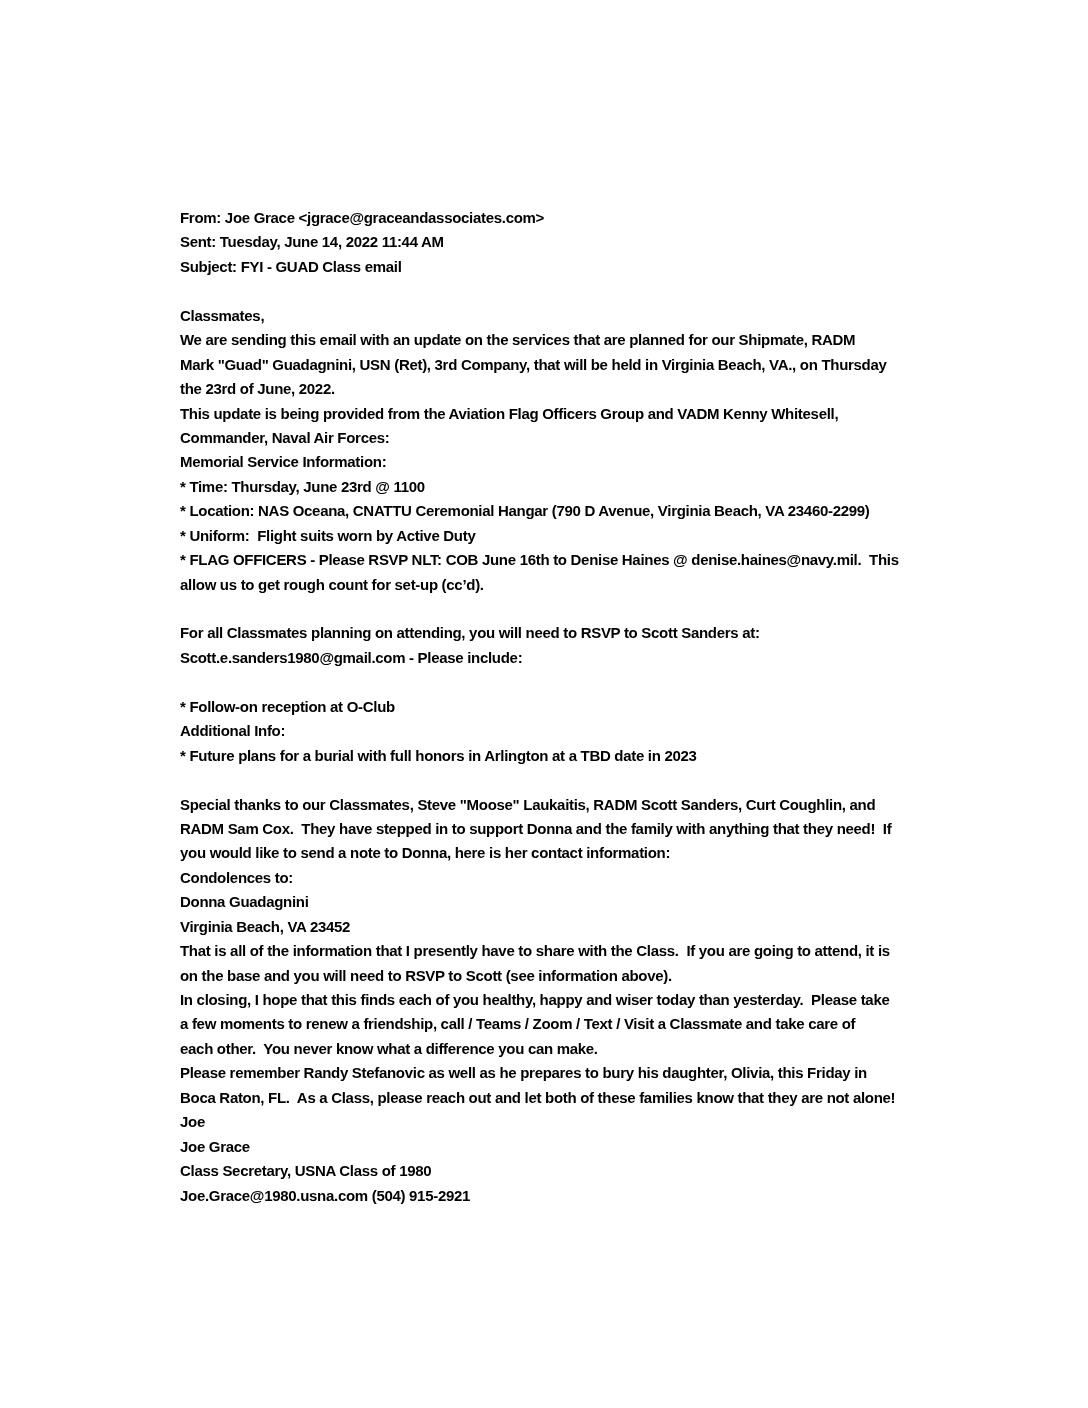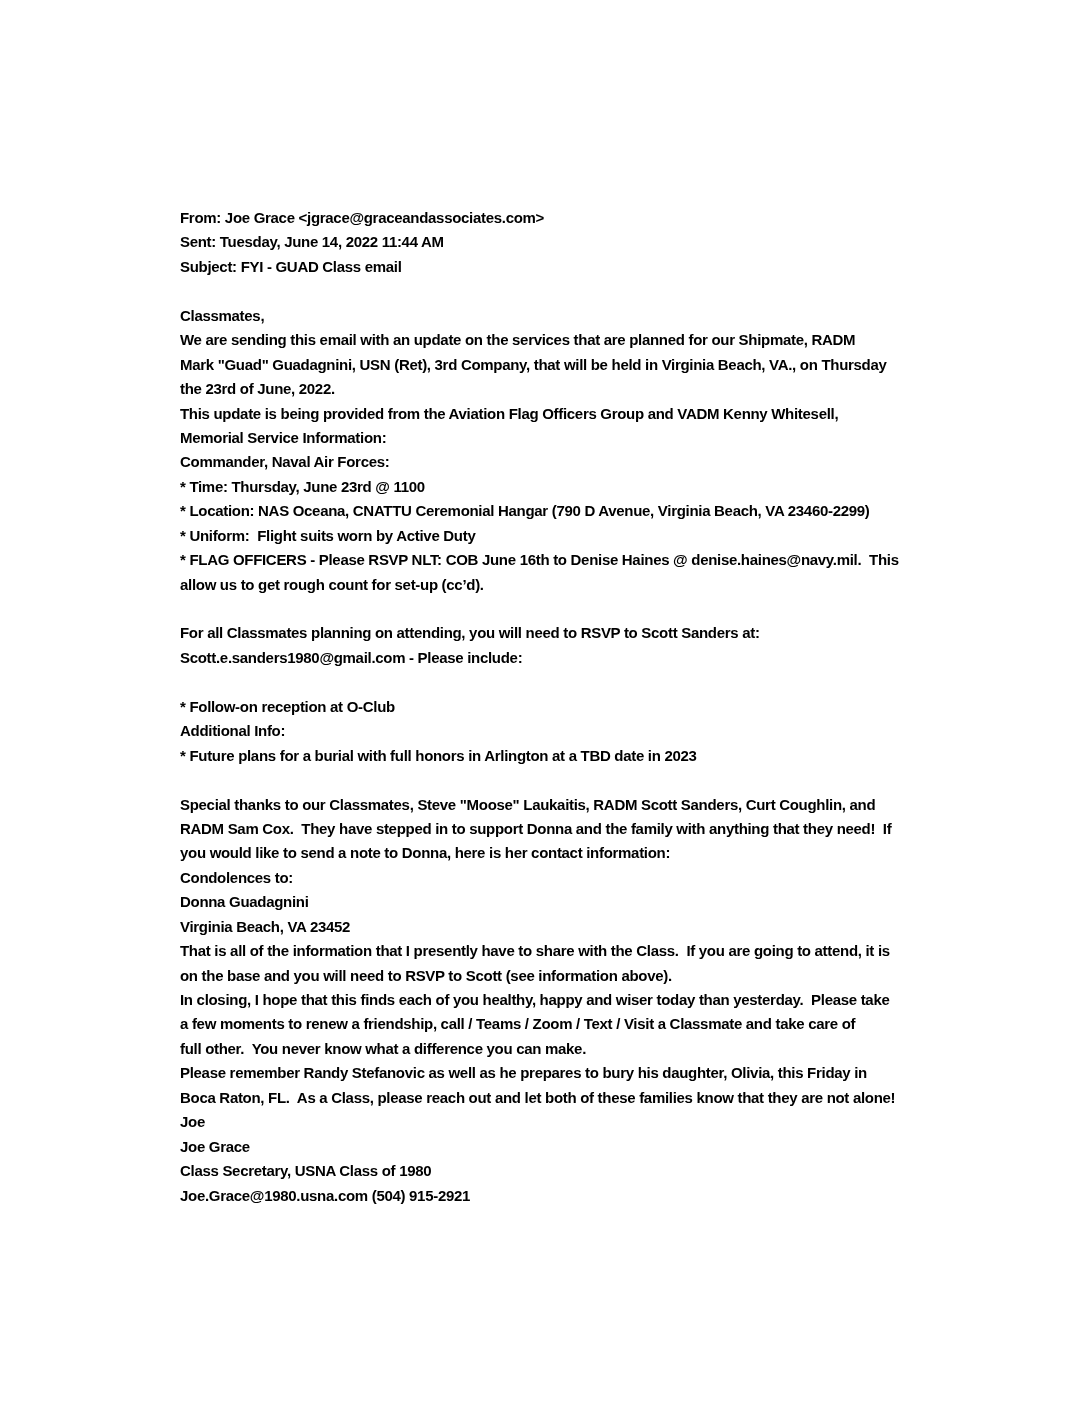--- a/index.html
+++ b/index.html
@@ -46,22 +46,22 @@
   <div class="email-body">
       <div class="line">From: Joe Grace &lt;jgrace@graceandassociates.com&gt;</div>
       <div class="line">Sent: Tuesday, June 14, 2022 11:44 AM</div>
       <div class="line">Subject: FYI - GUAD Class email</div>
       <div class="line"></div>
       <div class="line">Classmates,</div>
       <div class="line">We are sending this email with an update on the services that are planned for our Shipmate, RADM</div>
       <div class="line">Mark "Guad" Guadagnini, USN (Ret), 3rd Company, that will be held in Virginia Beach, VA., on Thursday</div>
       <div class="line">the 23rd of June, 2022.</div>
       <div class="line">This update is being provided from the Aviation Flag Officers Group and VADM Kenny Whitesell,</div>
+      <div class="line">Commander, Naval Air Forces:</div>
       <div class="line">Memorial Service Information:</div>
-      <div class="line">Commander, Naval Air Forces:</div>
       <div class="line">* Time: Thursday, June 23rd @ 1100</div>
       <div class="line">* Location: NAS Oceana, CNATTU Ceremonial Hangar (790 D Avenue, Virginia Beach, VA 23460-2299)</div>
       <div class="line">* Uniform:  Flight suits worn by Active Duty</div>
       <div class="line">* FLAG OFFICERS - Please RSVP NLT: COB June 16th to Denise Haines @ denise.haines@navy.mil.  This</div>
       <div class="line">allow us to get rough count for set-up (cc’d).</div>
       <div class="line"></div>
       <div class="line">For all Classmates planning on attending, you will need to RSVP to Scott Sanders at:</div>
       <div class="line">Scott.e.sanders1980@gmail.com - Please include:</div>
       <div class="line"></div>
       <div class="line">* Follow-on reception at O-Club</div>
@@ -71,21 +71,21 @@
       <div class="line">Special thanks to our Classmates, Steve "Moose" Laukaitis, RADM Scott Sanders, Curt Coughlin, and</div>
       <div class="line">RADM Sam Cox.  They have stepped in to support Donna and the family with anything that they need!  If</div>
       <div class="line">you would like to send a note to Donna, here is her contact information:</div>
       <div class="line">Condolences to:</div>
       <div class="line">Donna Guadagnini</div>
       <div class="line">Virginia Beach, VA 23452</div>
       <div class="line">That is all of the information that I presently have to share with the Class.  If you are going to attend, it is</div>
       <div class="line">on the base and you will need to RSVP to Scott (see information above).</div>
       <div class="line">In closing, I hope that this finds each of you healthy, happy and wiser today than yesterday.  Please take</div>
       <div class="line">a few moments to renew a friendship, call / Teams / Zoom / Text / Visit a Classmate and take care of</div>
-      <div class="line">full other.  You never know what a difference you can make.</div>
+      <div class="line">each other.  You never know what a difference you can make.</div>
       <div class="line">Please remember Randy Stefanovic as well as he prepares to bury his daughter, Olivia, this Friday in</div>
       <div class="line">Boca Raton, FL.  As a Class, please reach out and let both of these families know that they are not alone!</div>
       <div class="line">Joe</div>
       <div class="line">Joe Grace</div>
       <div class="line">Class Secretary, USNA Class of 1980</div>
       <div class="line">Joe.Grace@1980.usna.com (504) 915-2921</div>
     </div>
 </div>
 
 </body></html>

